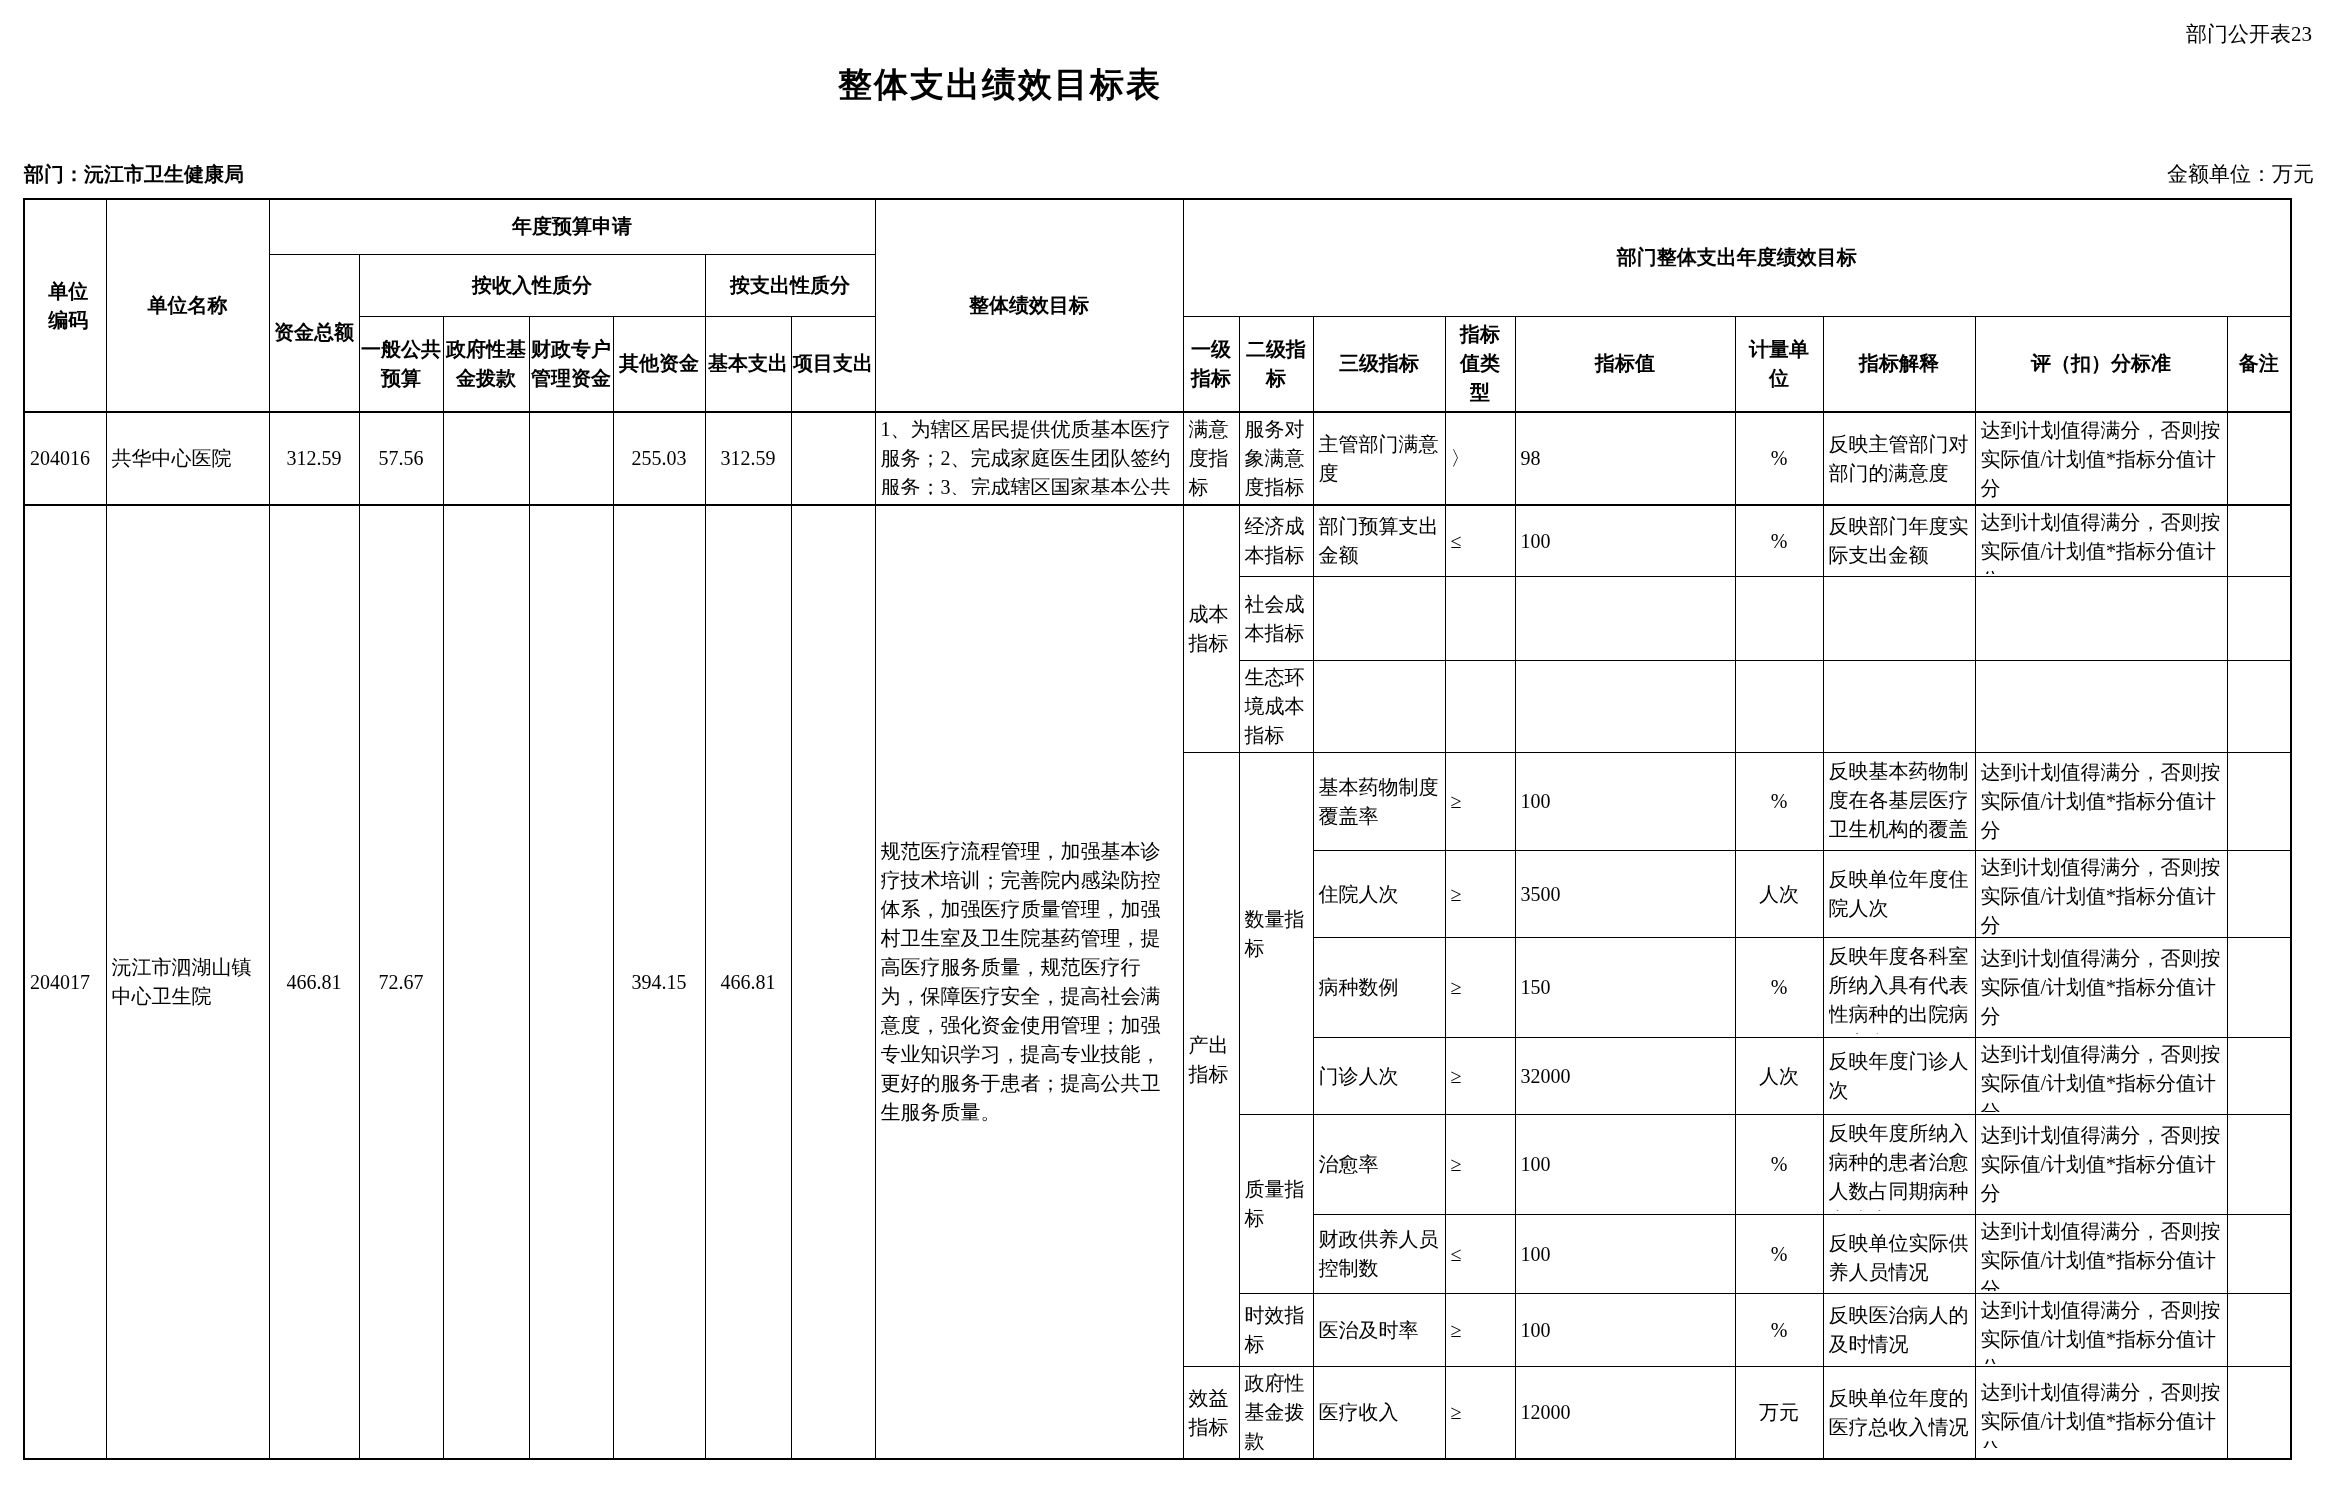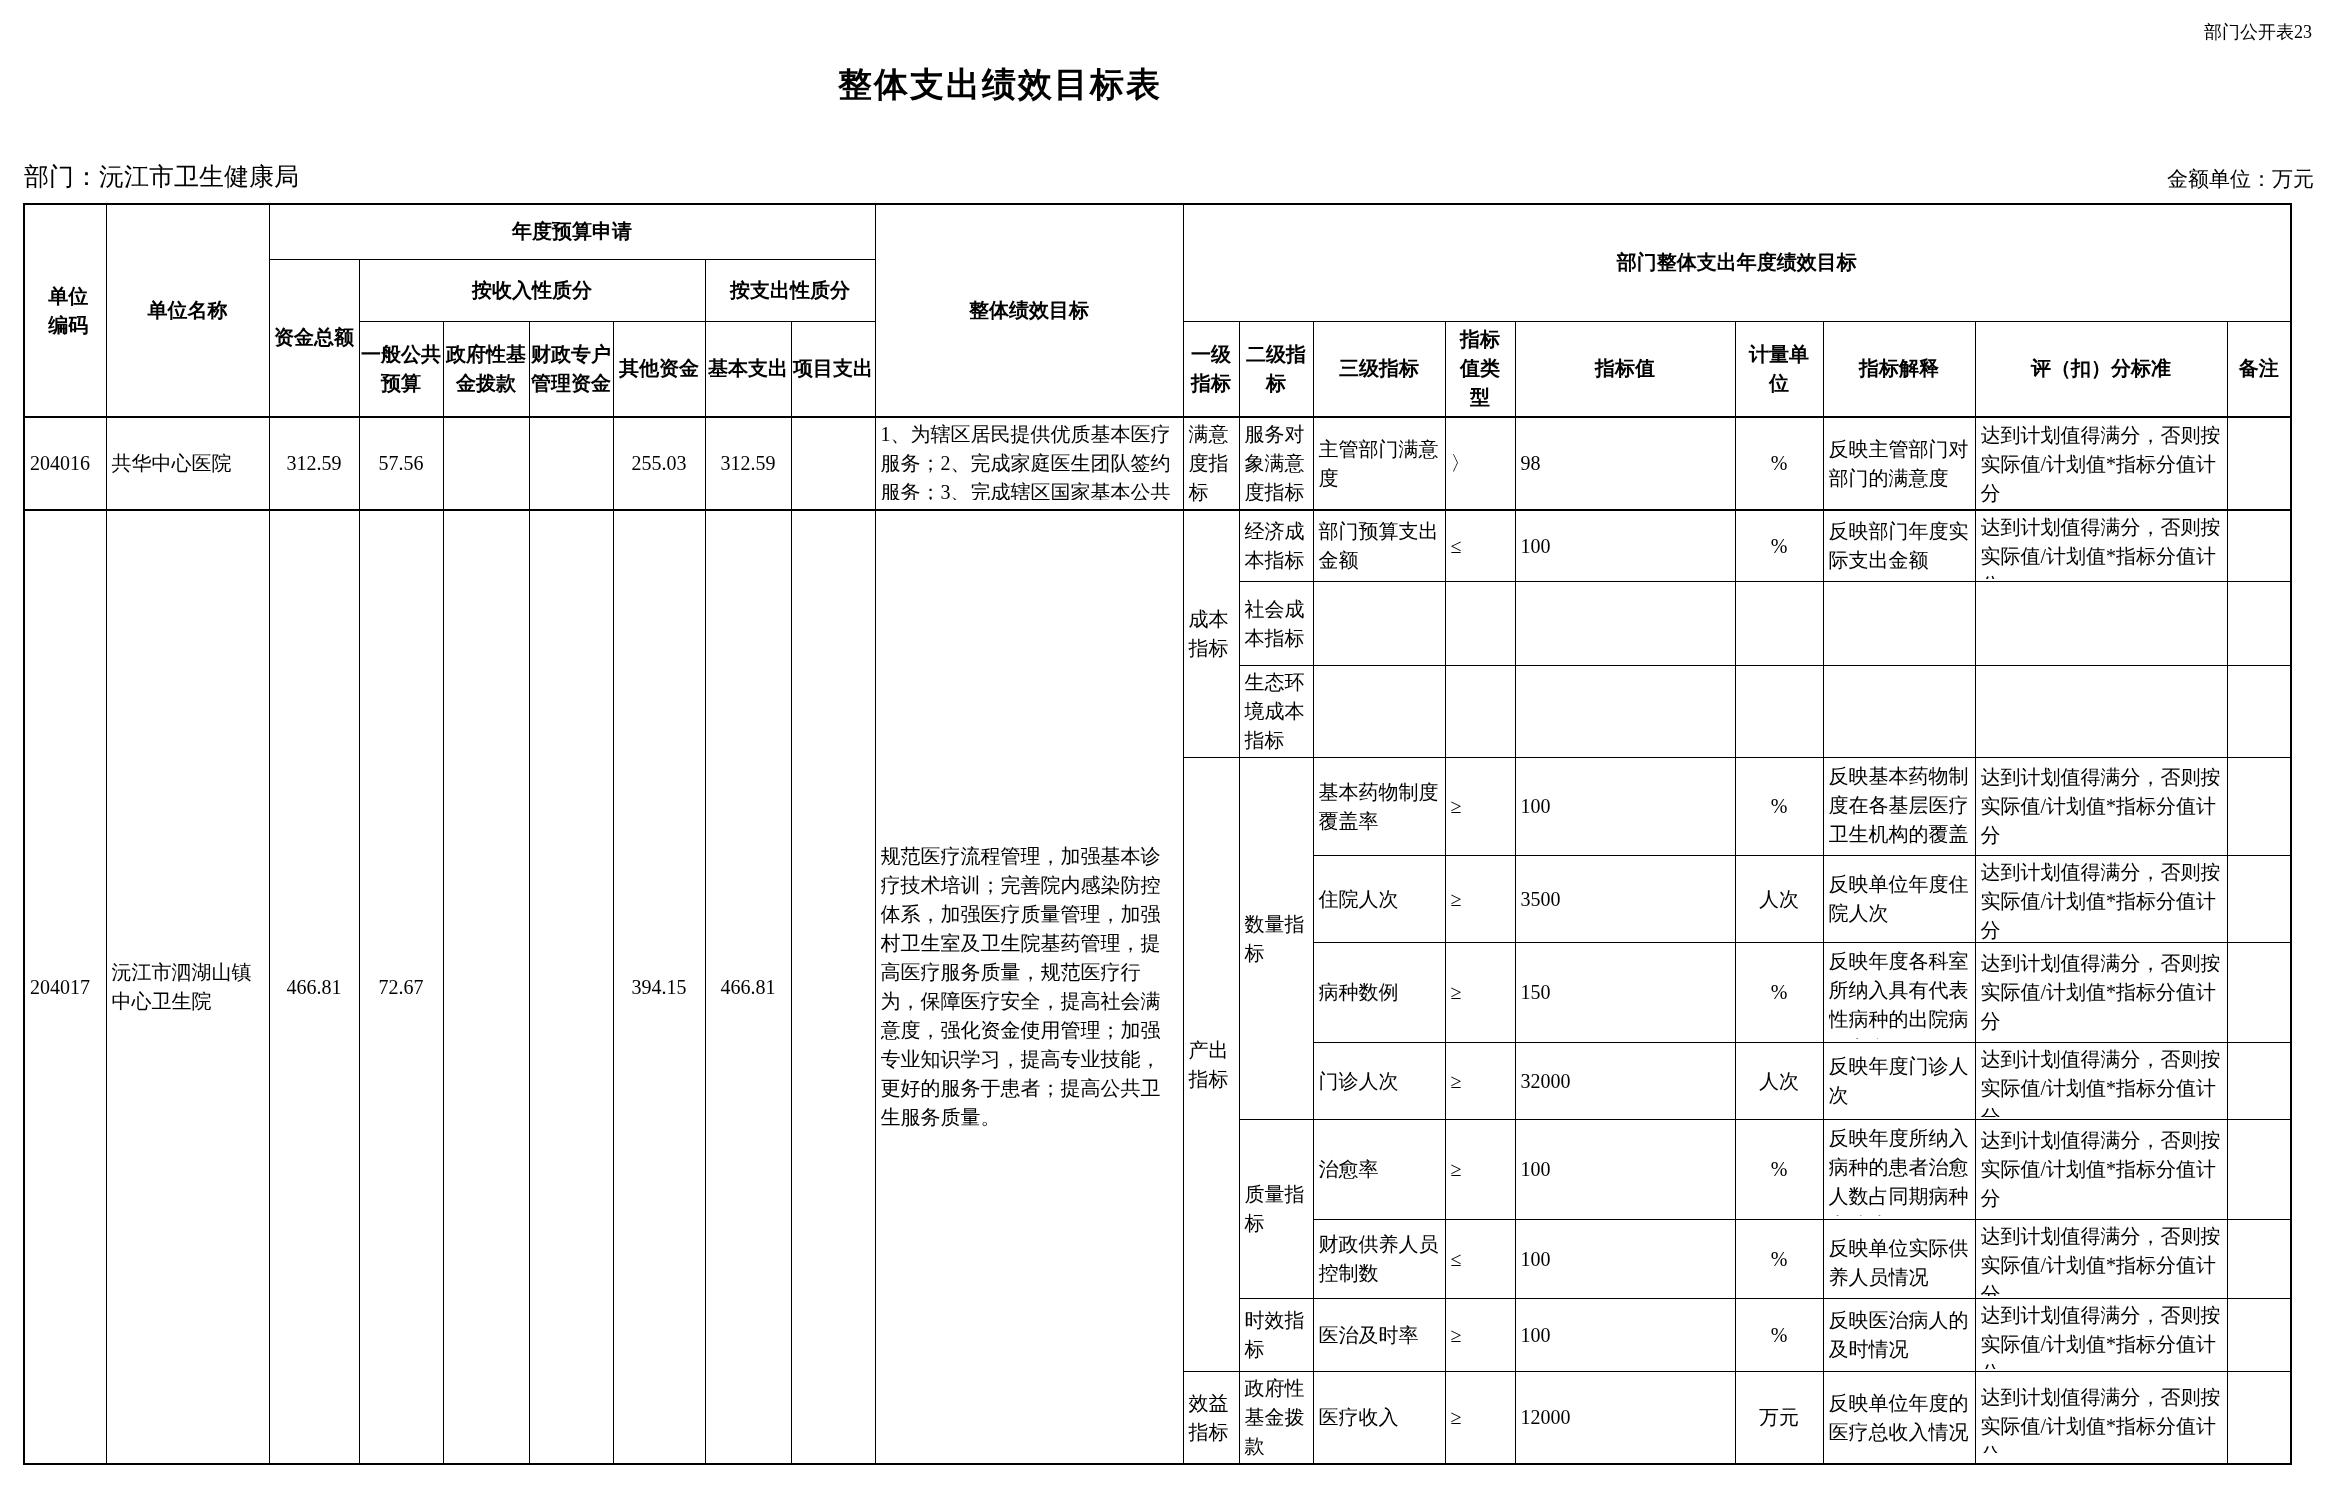--- a/index.html
+++ b/index.html
@@ -1,24 +1,24 @@
 <!DOCTYPE html>
 <html><head>
 <meta charset="utf-8">
 <style>
   html,body { margin:0; padding:0; }
   body {
     width:2338px; height:1488px; background:#ffffff; color:#000;
     font-family:"Liberation Serif","DejaVu Serif",serif;
     position:relative; overflow:hidden;
   }
-  .corner-note { position:absolute; top:20px; right:26px; font-size:18px; }
+  .corner-note { position:absolute; top:20px; right:26px; font-size:21px; }
   .doc-title { margin-top:62px; width:2000px; text-align:center; font-size:34px; font-weight:bold; letter-spacing:2px; }
   .meta-row { display:flex; justify-content:space-between; align-items:flex-end; margin:52px 24px 10px 24px; }
-  .dept-label { font-size:25px; font-weight:normal; }
+  .dept-label { font-size:20px; font-weight:bold; }
   .amount-unit-label { font-size:21px; }
 
   table.perf { border-collapse:collapse; table-layout:fixed; margin-left:23px; width:2268px; border:2px solid #000; }
   th,td {
     border:1px solid #000; padding:2px 5px; font-size:20px; line-height:29px;
     vertical-align:middle; overflow:hidden; word-break:break-all;
   }
   th { text-align:center; font-weight:bold; padding:2px 0; }
   thead tr:last-child th { border-bottom:2px solid #000; }
   tr.h1 { height:55px; } tr.h2 { height:62px; } tr.h3 { height:96px; }

